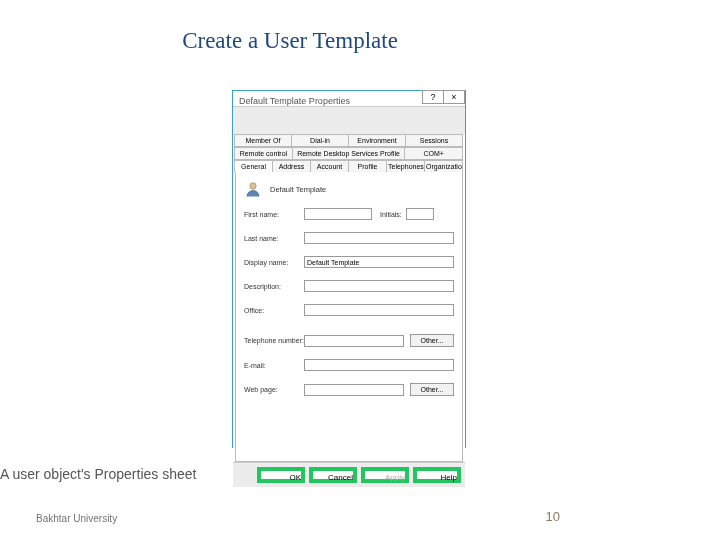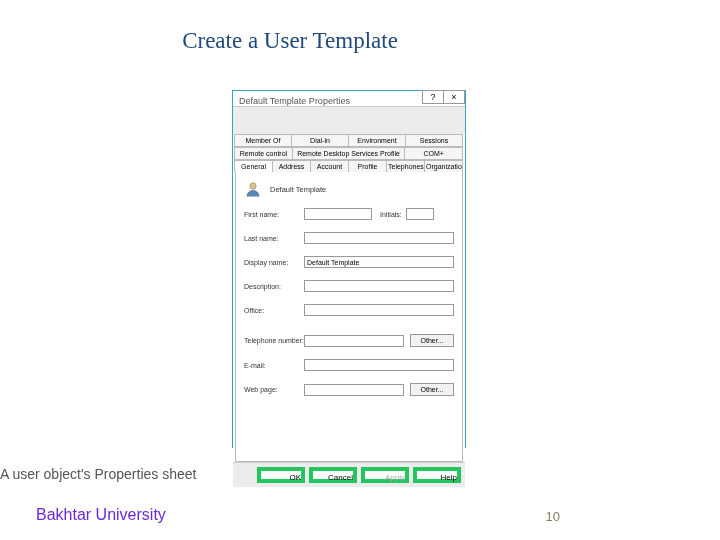--- a/index.html
+++ b/index.html
@@ -35,22 +35,22 @@
     width: 100%;
     text-align: left;
     font-size: 14px;
     color: #555;
     font-family: Arial, sans-serif;
   }
   .footer-left {
     position: absolute;
     left: 36px;
     bottom: 16px;
-    font-size: 16px;
-    color: #6d28d9;
+    font-size: 10px;
+    color: #737373;
     font-family: Arial, sans-serif;
   }
   .footer-right {
     position: absolute;
     right: 20px;
     bottom: 16px;
     font-size: 13px;
     color: #8f7a5b;
     font-family: Arial, sans-serif;
   }

